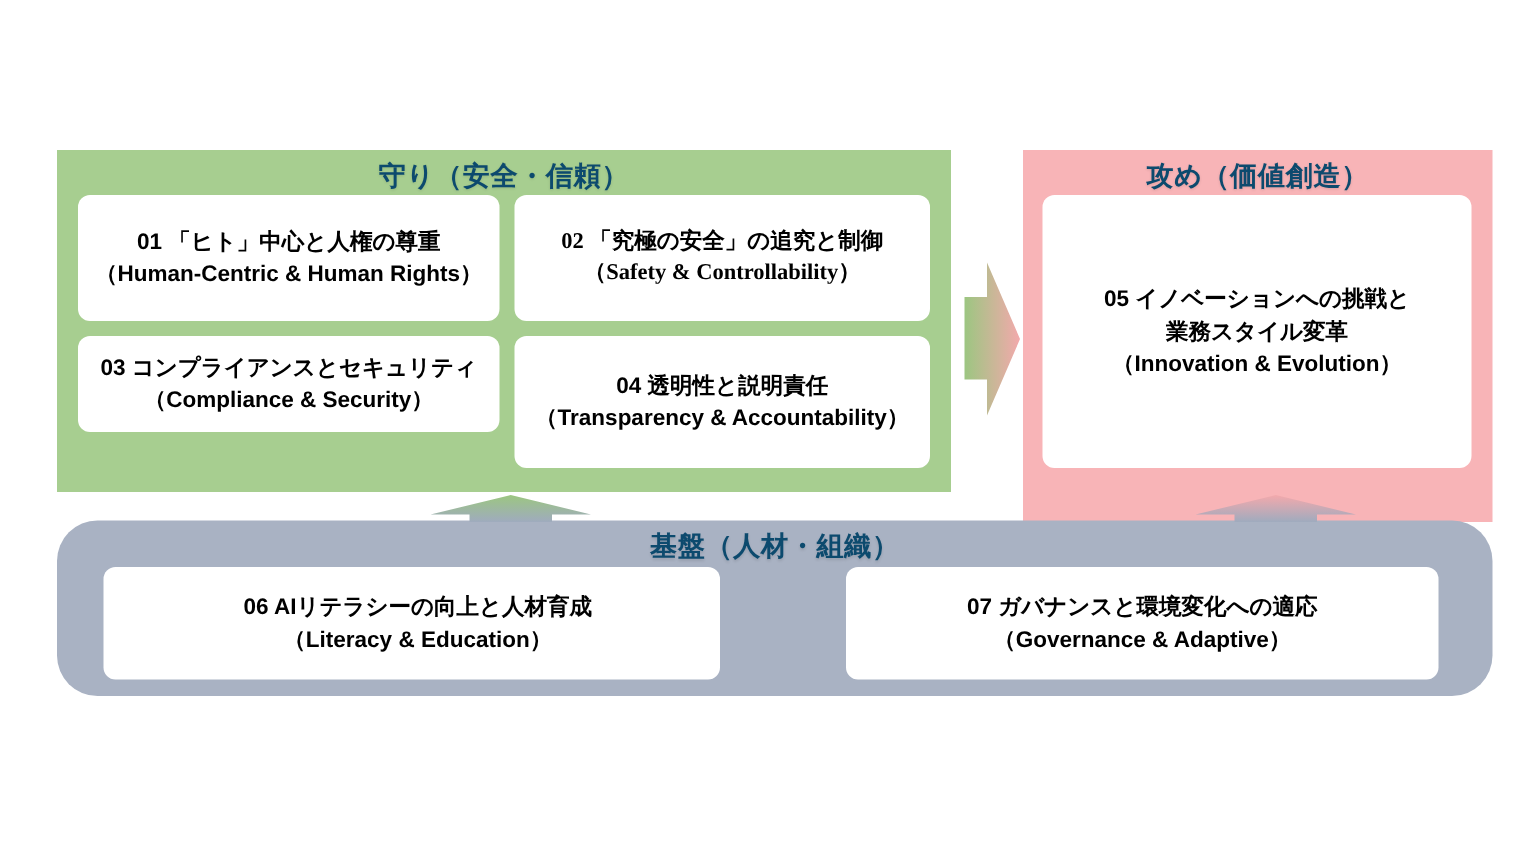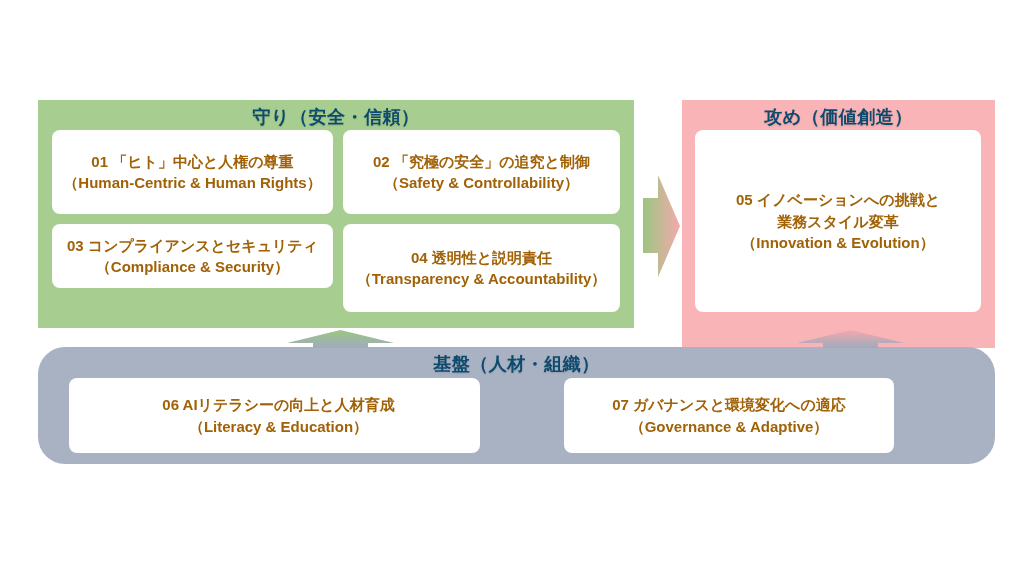--- a/index.html
+++ b/index.html
@@ -20,37 +20,37 @@
     white-space: nowrap;
   }
 
   .defense  { left: 38px;  top: 100px; width: 596px; height: 228px; background: #a7ce90; }
   .offense  { left: 682px; top: 100px; width: 313px; height: 248px; background: #f8b4b7; }
   .foundation { left: 38px; top: 347px; width: 957px; height: 117px; background: #a9b2c3; border-radius: 27px; }
 
   .card {
     position: absolute; background: #ffffff; border-radius: 8px;
     display: flex; flex-direction: column; align-items: center; justify-content: center;
-    text-align: center; color: #a16207; padding: 4px 8px;
+    text-align: center; color: #000000; padding: 4px 8px;
   }
   .jp { font-weight: bold; font-size: 15px; line-height: 1.45; white-space: nowrap; }
   .en { font-weight: bold; font-size: 15px; line-height: 1.4; white-space: nowrap; }
 
   
   .card-01 { left: 14px;  top: 30px;  width: 281px; height: 84px; }
-  .card-02 { left: 305px; top: 30px;  width: 277px; height: 84px; }
+  .card-02 { left: 305px; top: 30px;  width: 277px; height: 84px; font-family: Liberation Serif, serif; }
   .card-03 { left: 14px;  top: 124px; width: 281px; height: 64px; }
   .card-04 { left: 305px; top: 124px; width: 277px; height: 88px; }
 
   
   .card-05 { left: 13px; top: 30px; width: 286px; height: 182px; }
 
   
   .card-06 { left: 31px;  top: 31px; width: 411px; height: 75px; padding-left: 16px; }
-  .card-07 { left: 526px; top: 31px; width: 330px; height: 75px; }
+  .card-07 { left: 526px; top: 31px; width: 395px; height: 75px; }
 
   .arrow { position: absolute; display: block; }
   .arrow-right { left: 641px; top: 174px; width: 40px; height: 105px; }
   .arrow-up-left  { left: 287px; top: 330px; width: 107px; height: 18px; }
   .arrow-up-right { left: 797px; top: 330px; width: 107px; height: 18px; }
 </style>
 </head>
 <body>
 
 <div class="stage">

